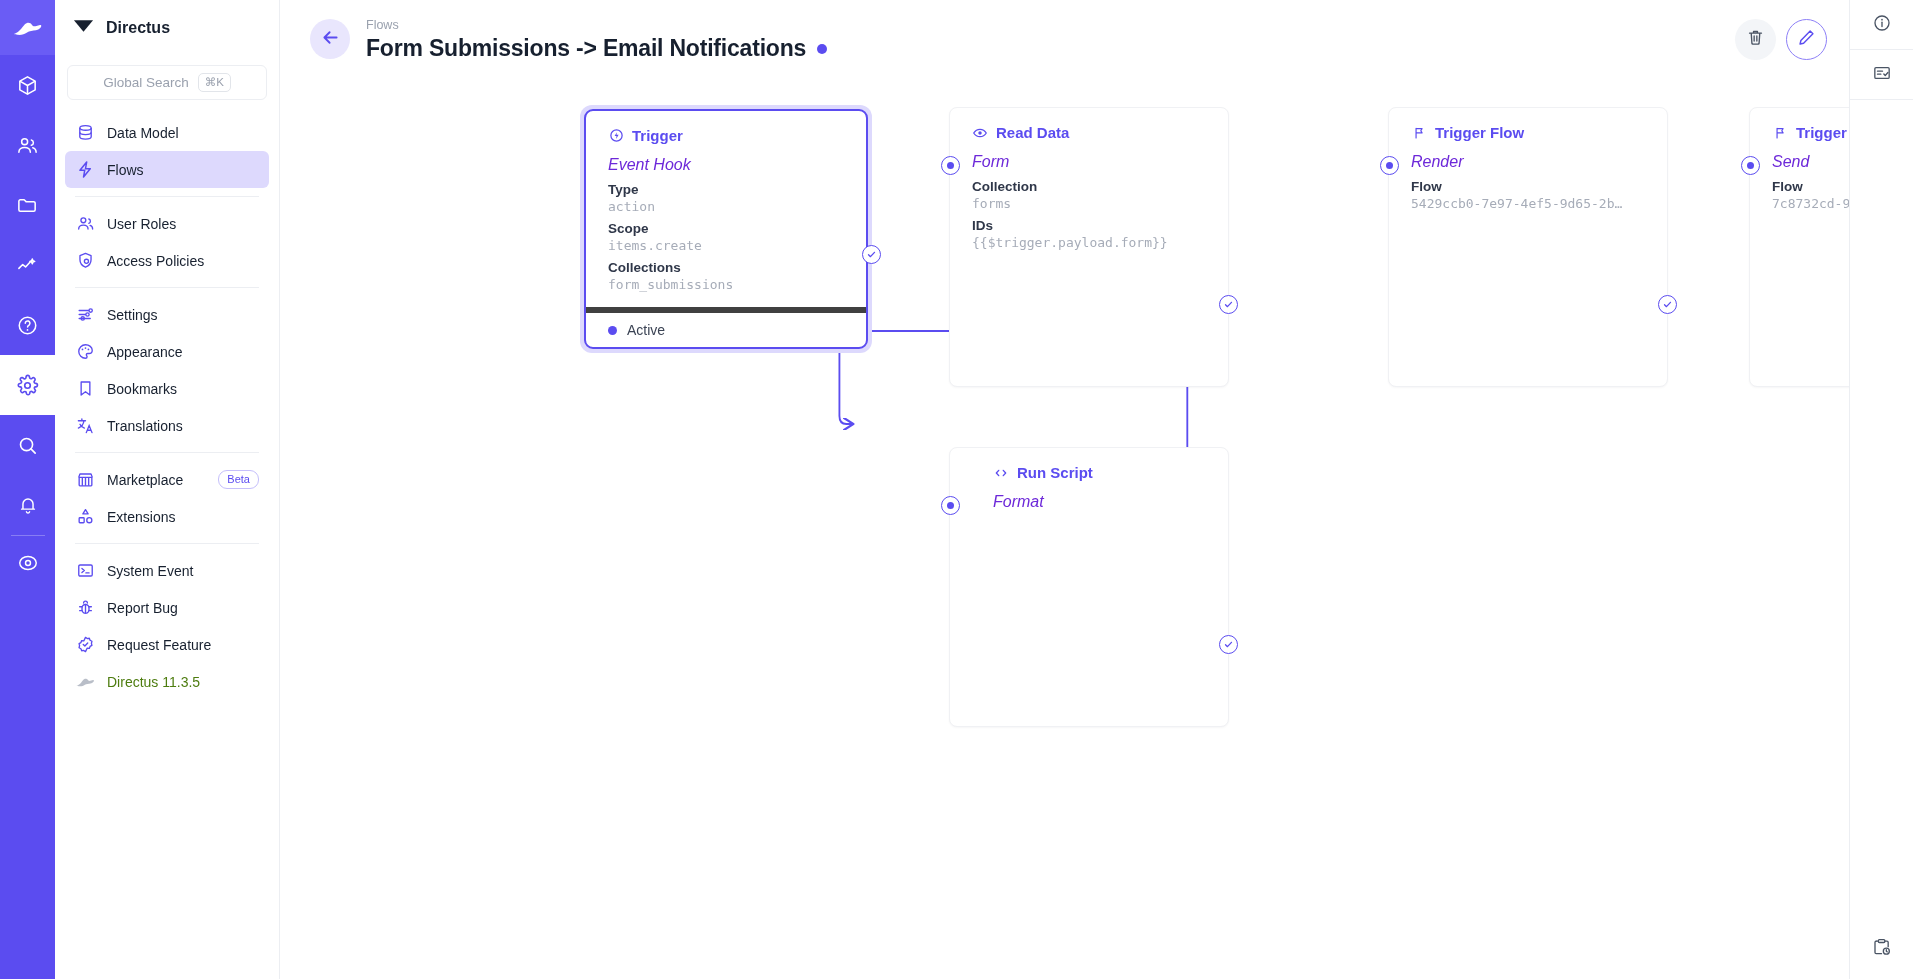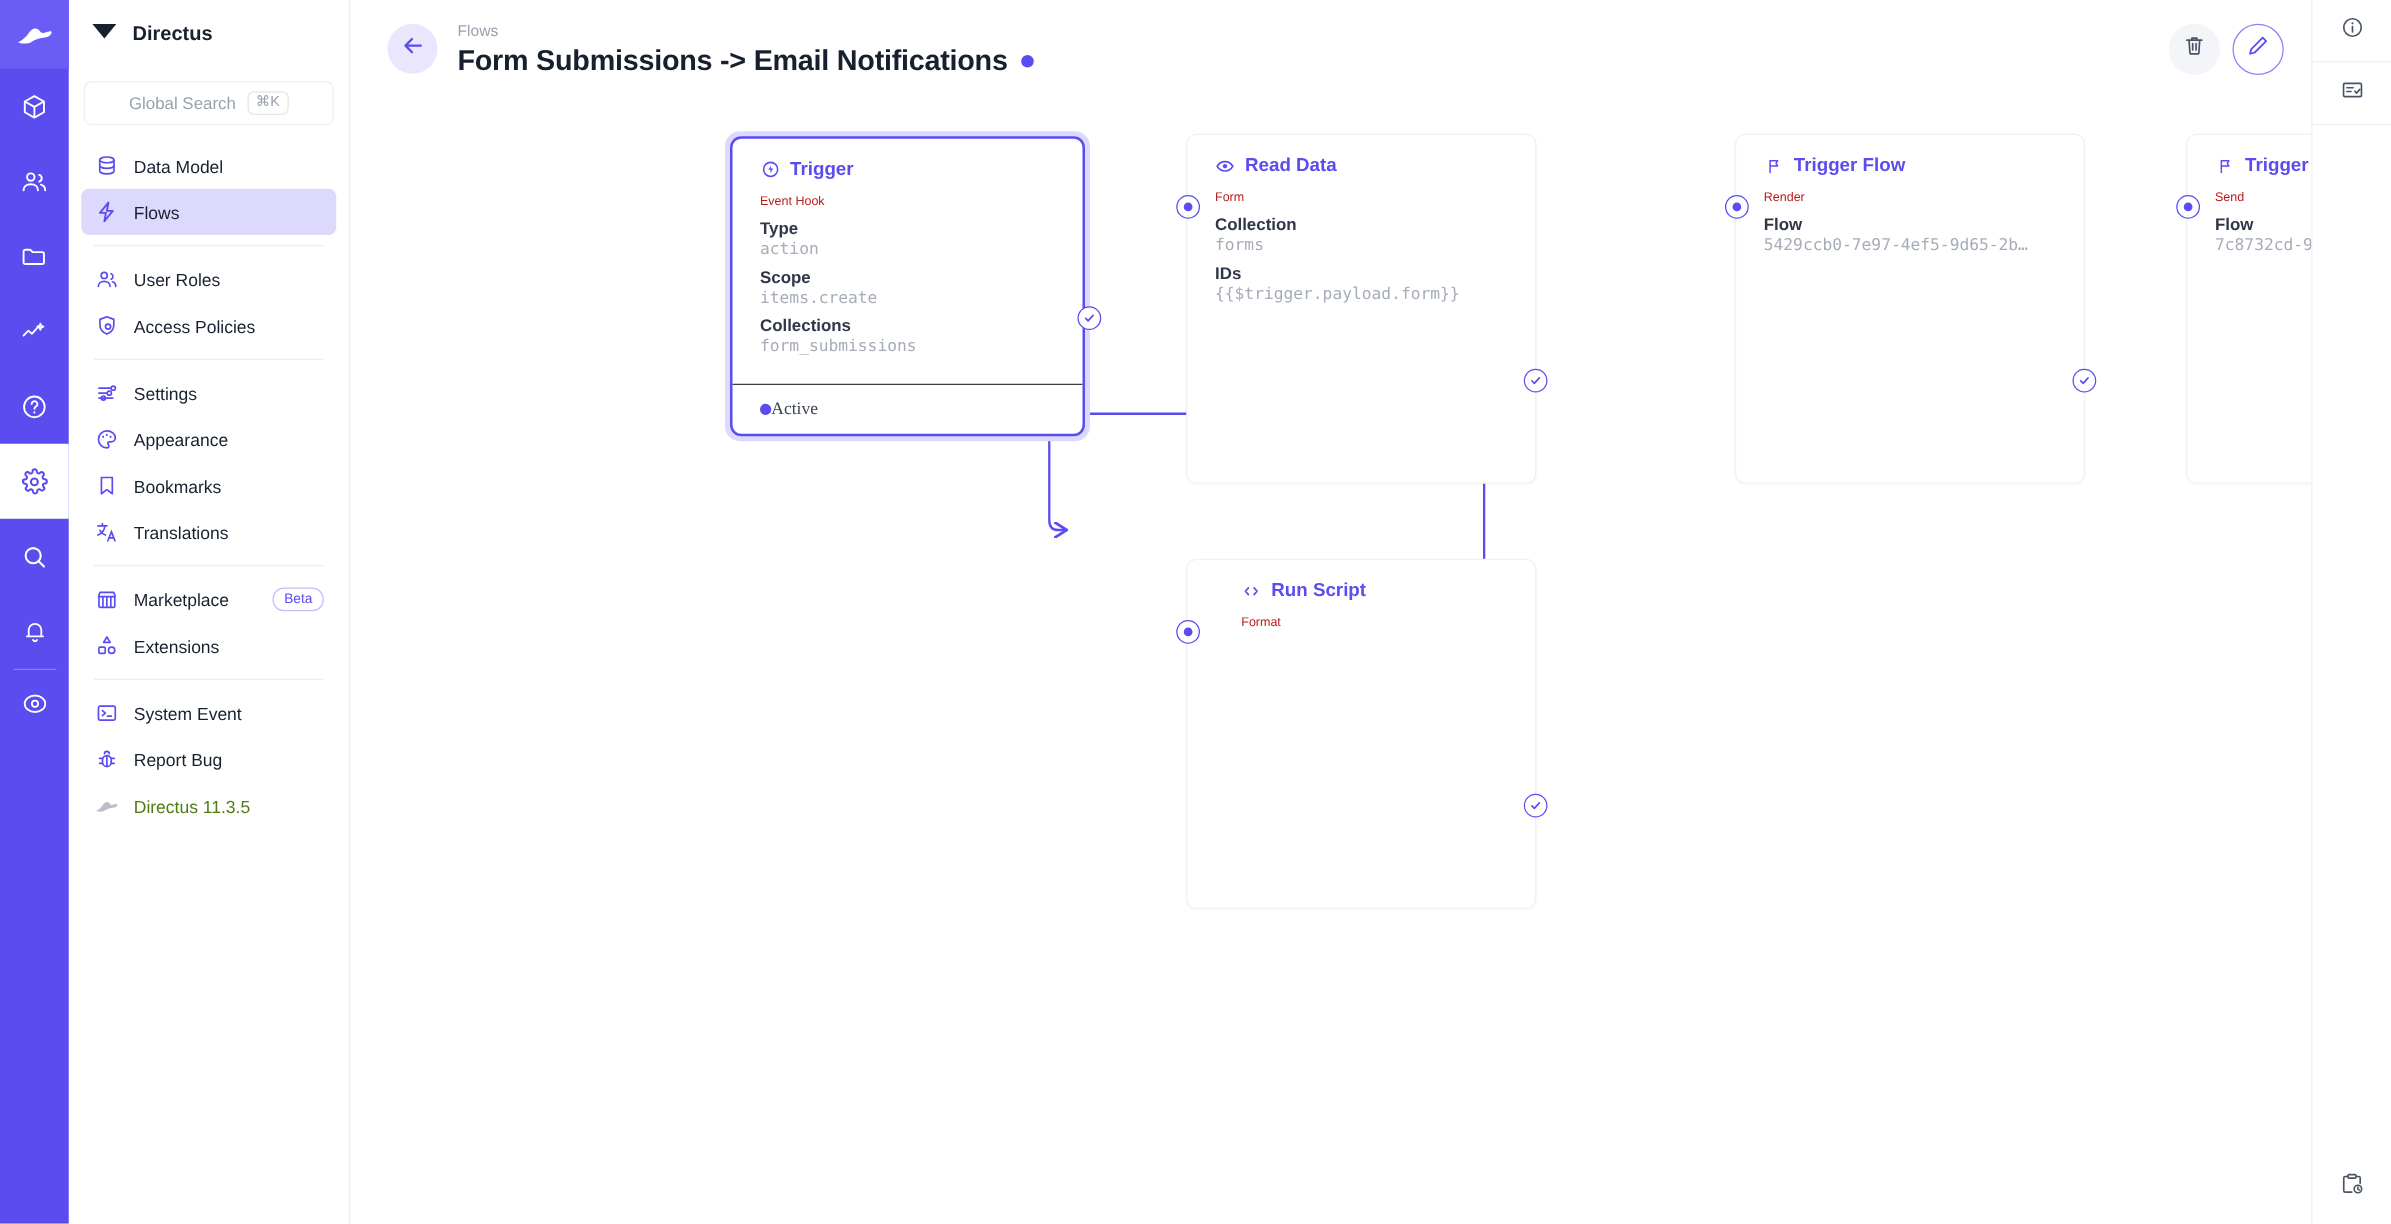--- a/index.html
+++ b/index.html
@@ -120,21 +120,21 @@
     border-radius: 8px;
     box-shadow: 0 1px 2px rgba(38,50,77,0.045);
     padding: 16px 18px 14px 22px;
   }
   .node-hdr {
     display: flex; align-items: center; gap: 8px;
     color: #5b4cf0; font-weight: 700; font-size: 15px;
     margin-bottom: 12px;
   }
   .node-hdr .nic { display: flex; align-items: center; justify-content: center; width: 16px; height: 16px; }
-  .node-sub { font-size: 10px; color: #b91c1c; margin-bottom: 8px; }
+  .node-sub { font-size: 16px; color: #6d28d9; margin-bottom: 8px; font-style: italic; }
   .fld-k { font-size: 13.5px; font-weight: 700; color: #2f3749; margin-top: 7px; }
   .fld-v {
     font-family: "DejaVu Sans Mono", "Liberation Mono", monospace;
     font-size: 13px; color: #a6acb8; margin-top: 2px;
     white-space: nowrap; overflow: hidden; text-overflow: ellipsis;
   }
 
   
   .trigger-shell {
     position: absolute;
@@ -146,24 +146,24 @@
     background: #fff;
     border: 2px solid #5b4cf0;
     border-radius: 9px;
     width: 100%; height: 100%;
     padding: 16px 18px 0 22px;
     position: relative;
     display: flex; flex-direction: column;
   }
   .trigger-body { flex: 1; }
   .trigger-footer {
-    border-top: 1px solid #404040;
-    height: 40px; display: flex; align-items: center; 
+    border-top: 6px solid #404040;
+    height: 40px; display: flex; align-items: center; gap: 10px;
     font-size: 14px; color: #3b4354;
-    margin: 0 -18px 0 -22px; padding: 0 22px; font-family: Liberation Serif, serif;
+    margin: 0 -18px 0 -22px; padding: 0 22px;
   }
   .dot-active { width: 9px; height: 9px; border-radius: 50%; background: #5b4cf0; flex: 0 0 9px; }
 
   
   .port {
     position: absolute; width: 19px; height: 19px; border-radius: 50%;
     background: #fff; border: 1.6px solid #5b4cf0;
     display: flex; align-items: center; justify-content: center;
     z-index: 4;
   }
@@ -396,20 +396,29 @@
       </div>
       <div class="sb-item">
         <span class="ic">
           <svg width="19" height="19" viewBox="0 0 24 24" fill="none" stroke="currentColor" stroke-width="1.7" stroke-linecap="round">
               <rect x="7.6" y="8.2" width="8.8" height="11" rx="4.4"></rect>
               <path d="M9.6 6.3a2.4 2.4 0 014.8 0"></path>
               <path d="M4.6 11h3M16.4 11h3M4.6 16h3M16.4 16h3M12 8.2v11"></path>
             </svg>
         </span>
         <span class="lbl">Report Bug</span>
+      </div>
+      <div class="sb-item">
+        <span class="ic">
+          <svg width="19" height="19" viewBox="0 0 24 24" fill="none" stroke="currentColor" stroke-width="1.7" stroke-linejoin="round" stroke-linecap="round">
+              <path d="M12 3l2.2 1.5 2.6-.4 1 2.5 2.3 1.3-.6 2.6.6 2.6-2.3 1.3-1 2.5-2.6-.4L12 21l-2.2-1.5-2.6.4-1-2.5-2.3-1.3.6-2.6-.6-2.6 2.3-1.3 1-2.5 2.6.4L12 3z"></path>
+              <path d="M9.2 12l2 2 3.6-3.8"></path>
+            </svg>
+        </span>
+        <span class="lbl">Request Feature</span>
       </div>
       <div class="sb-item muted">
         <span class="ic">
           <svg width="19" height="14" viewBox="0 0 30 22" fill="none" aria-hidden="true">
               <path d="M1 17c3-1 5-3 7-5 2-2 3-5 6-6 2-.7 4 .3 5 2 .8 1.3 2 1.6 3.4 1.2L27 8c.7-.2 1.4.3 1.3 1-.2 1.6-1.6 2.8-3 3.4-3 1.2-6.4 1-9.4 2.1-2.6 1-4.6 3-7.4 3.3-2.4.3-4.6-.2-6.8-.9-.6-.2-.8.9-.7 1z" fill="currentColor"></path>
             </svg>
         </span>
         <span class="lbl">Directus 11.3.5</span>
       </div>
     </div>

